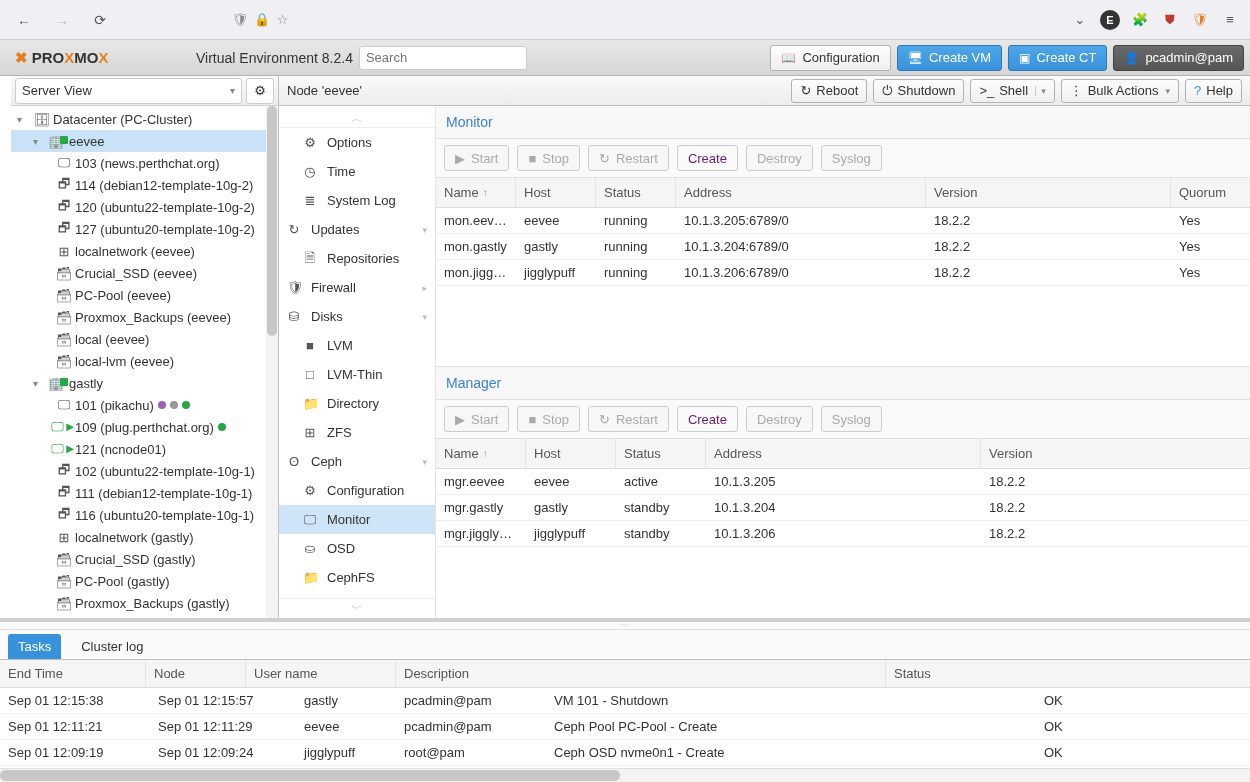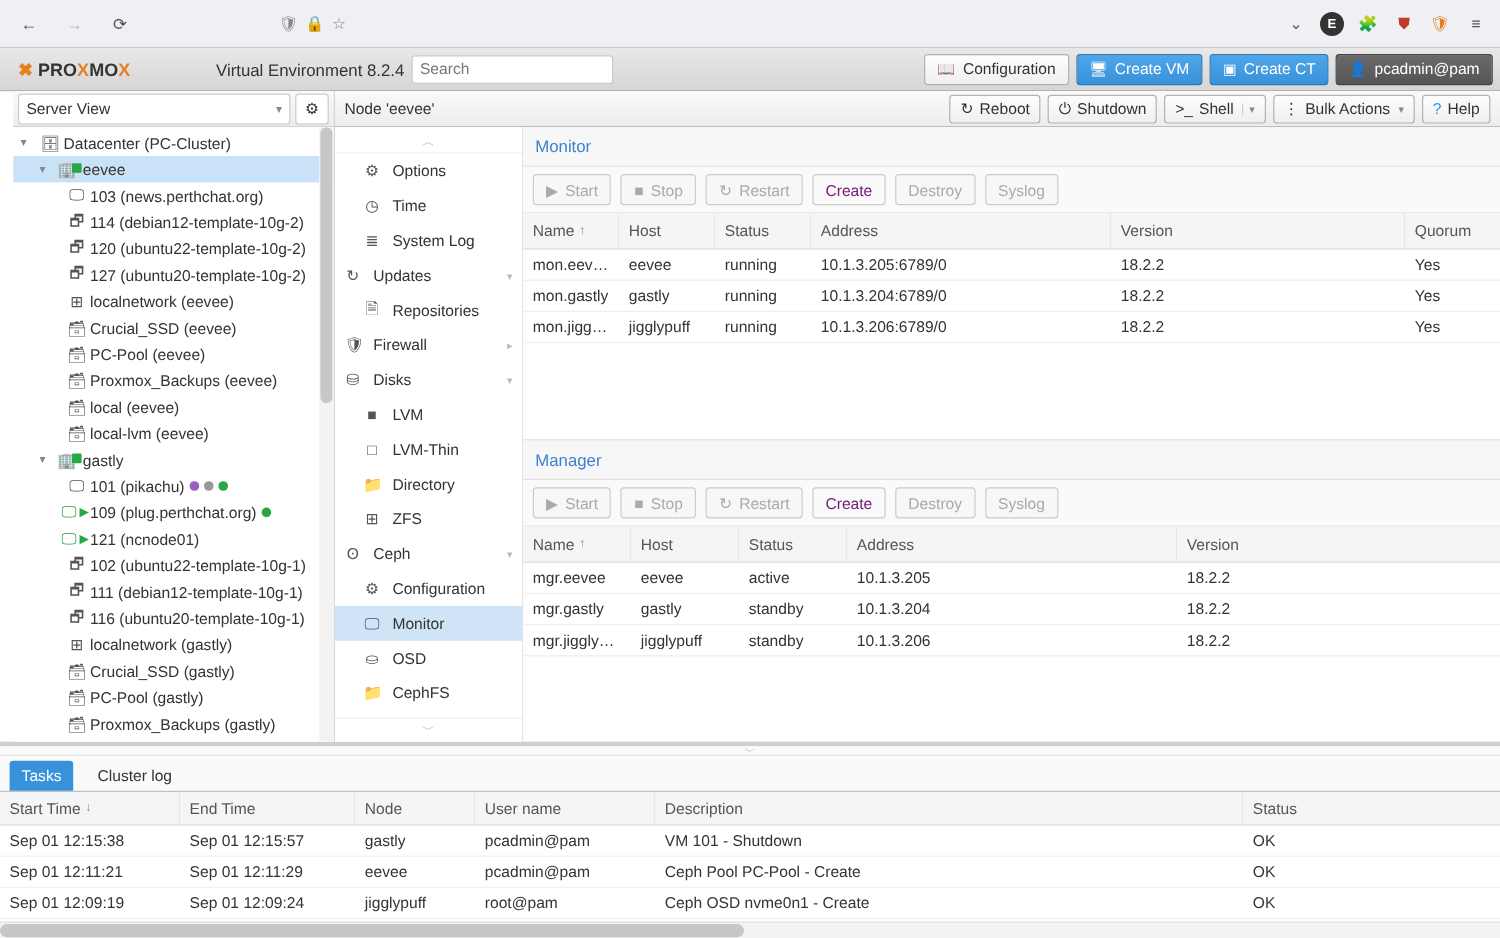--- a/index.html
+++ b/index.html
@@ -13,21 +13,21 @@
 .addr-icon { color: #888; font-size: 13px; }
 .addr-url { flex: 1; color: #888; font-size: 14px; }
 .addr-url .dark { color: #333; }
 .right-icons { display: flex; gap: 10px; align-items: center; }
 .ricon { width: 20px; height: 20px; display: flex; align-items: center; justify-content: center; color: #555; }
 
 
 .top-header { height: 36px; background: linear-gradient(#e8e8e8,#d6d6d6); border-bottom: 1px solid #b3b3b3; display: flex; align-items: center; padding: 0 6px; gap: 6px; }
 .logo { display: flex; align-items: center; padding: 0 4px; }
 .logo svg { height: 20px; }
-.ve-label { color: #333; font-size: 14px; margin-left: 0; }
+.ve-label { color: #333; font-size: 14px; margin-left: 16px; }
 .search-input { width: 168px; height: 24px; border: 1px solid #ccc; background: #fff; border-radius: 3px; padding: 0 6px; font-size: 13px; color: #8b5cf6; }
 .top-spacer { flex: 1; }
 .hbtn { height: 26px; border: 1px solid #b3b3b3; background: linear-gradient(#fdfdfd,#efefef); border-radius: 3px; padding: 0 10px; display: flex; align-items: center; gap: 6px; font-size: 13px; color: #333; cursor: default; }
 .hbtn.blue { background: linear-gradient(#4fa6e8,#3892db); border-color: #2a79ba; color: #fff; }
 .hbtn.dark { background: linear-gradient(#6a6a6a,#555); border-color: #444; color: #fff; }
 .hbtn .ico { font-size: 12px; }
 
 
 .main { display: flex; height: calc(100% - 40px - 36px - 164px); padding-left: 11px; }
 
@@ -523,24 +523,20 @@
 
 </div>
 
 <div class="bottom">
   <div class="bottom-collapse">﹀</div>
   <div class="bottom-tabs">
     <div class="btab active">Tasks</div>
     <div class="btab">Cluster log</div>
   </div>
   <div class="log-hdr">
-    <div class="log-col" style="width:150px;">
-        <span>Start Time</span>
-        <span class="sort-arrow">↓</span>
-      </div>
     <div class="log-col" style="width:146px;">
         <span>End Time</span>
       </div>
     <div class="log-col" style="width:100px;">
         <span>Node</span>
       </div>
     <div class="log-col" style="width:150px;">
         <span>User name</span>
       </div>
     <div class="log-col" style="width:490px;">

